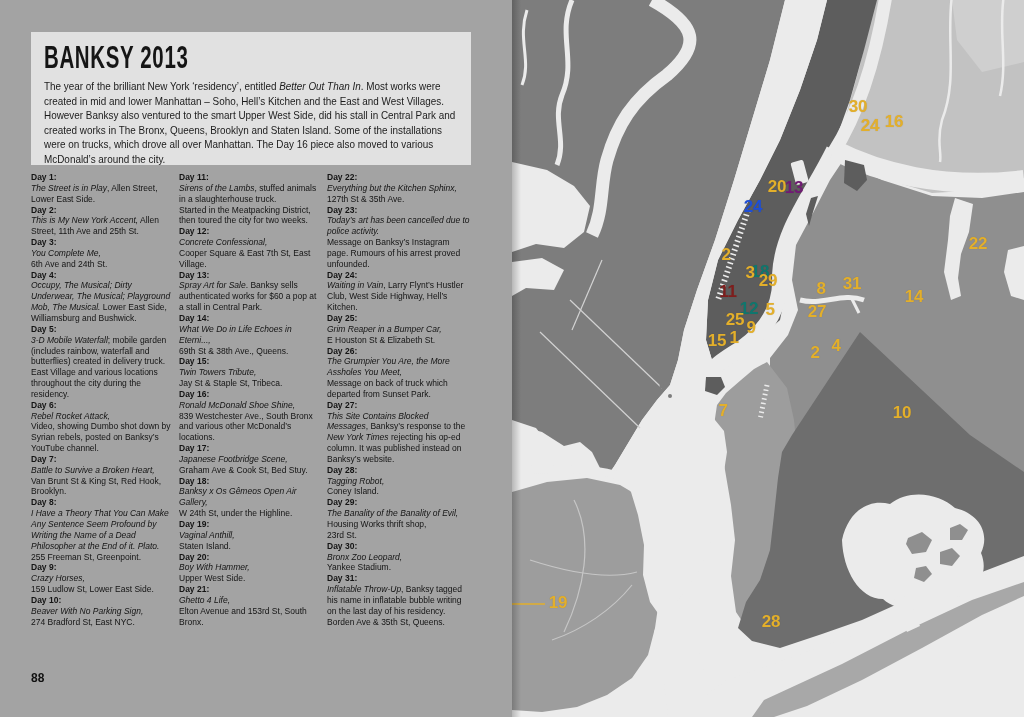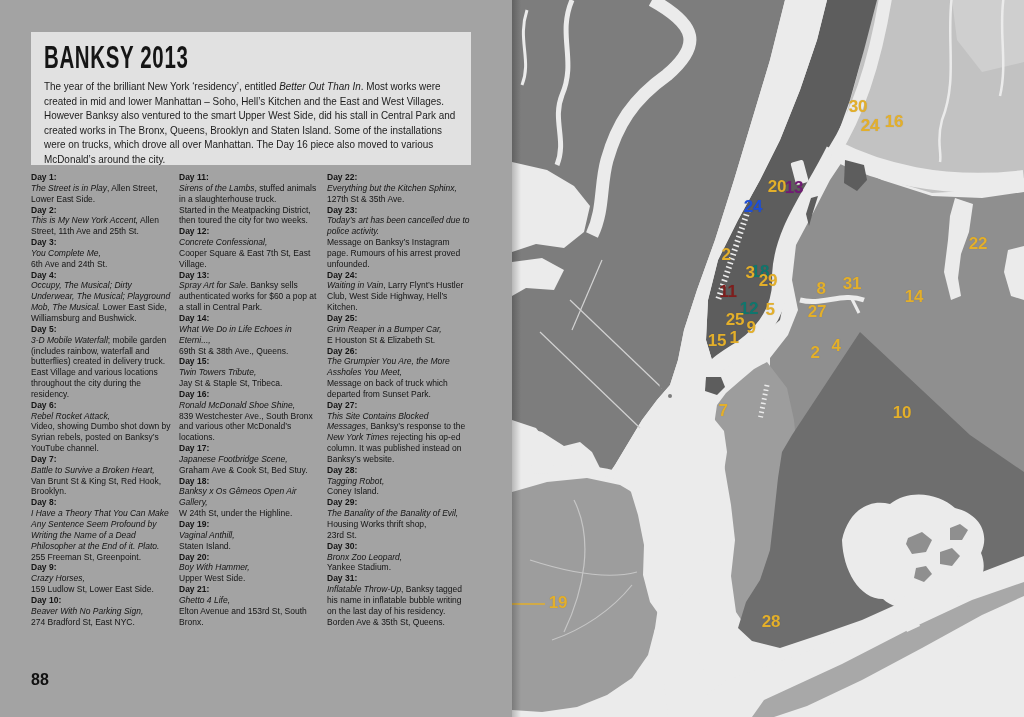--- a/index.html
+++ b/index.html
@@ -10,21 +10,21 @@
   .header-box{position:absolute;left:31px;top:32px;width:440px;height:133px;background:#E1E1E1;
     box-sizing:border-box;padding:5px 13px;}
   .title{margin:3px 0 2px 0;font-size:31px;font-weight:900;color:#151515;letter-spacing:1px;
     transform:scaleX(0.66);transform-origin:left center;white-space:nowrap;}
   .intro{margin:3px 0 0 0;font-size:11.8px;line-height:14.6px;color:#1b1b1b;width:492px;
     transform:scaleX(0.84);transform-origin:left top;}
   .col{position:absolute;top:172px;width:166px;font-size:9.9px;line-height:10.85px;color:#141414;
     transform:scaleX(0.86);transform-origin:left top;}
   .col .daylabel{display:block;font-weight:bold;}
   .entry{margin:0;}
-  .pagenum{position:absolute;left:31px;top:671px;font-weight:bold;font-size:16px;color:#111;}
+  .pagenum{position:absolute;left:31px;top:671px;font-weight:bold;font-size:12px;color:#111;}
   .page-right{position:absolute;left:512px;top:0;width:512px;height:717px;background:#EBEBEB;}
   .page-right svg{position:absolute;left:0;top:0;}
   .gutter-shadow{position:absolute;left:0;top:0;width:9px;height:717px;
     background:linear-gradient(90deg,rgba(0,0,0,.22),rgba(0,0,0,0));pointer-events:none;}
   .marker-layer{position:absolute;left:0;top:0;width:512px;height:717px;}
   .marker{position:absolute;transform:translate(-50%,-50%);font-weight:bold;font-size:17px;
     letter-spacing:-0.3px;text-shadow:0 0 1px rgba(70,50,0,.25);white-space:nowrap;}
   i{font-style:italic;}
 </style>
 </head>

